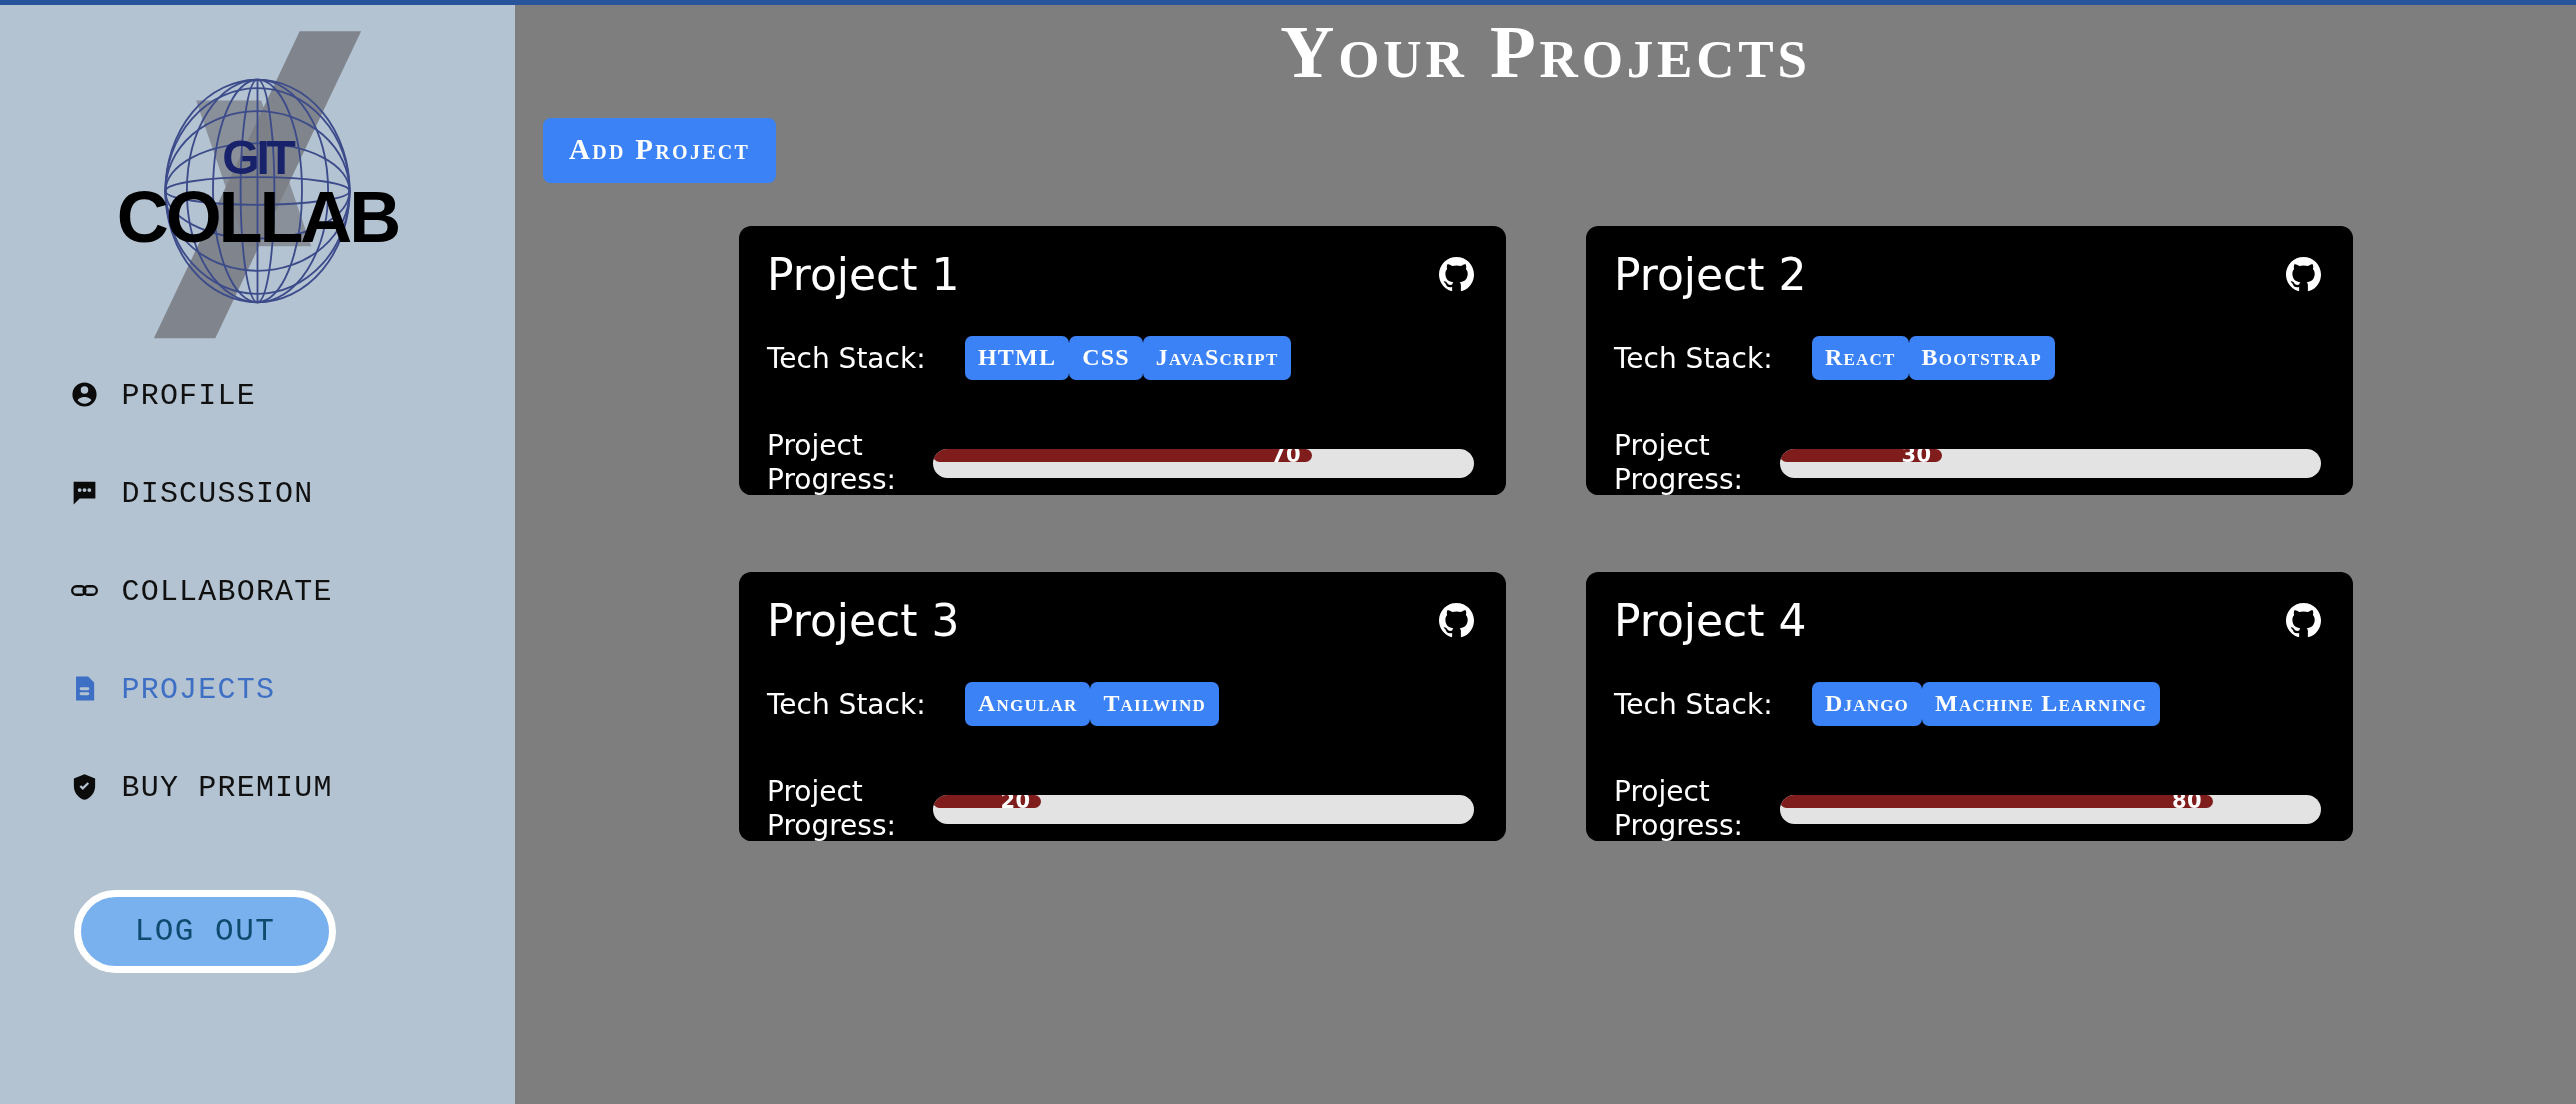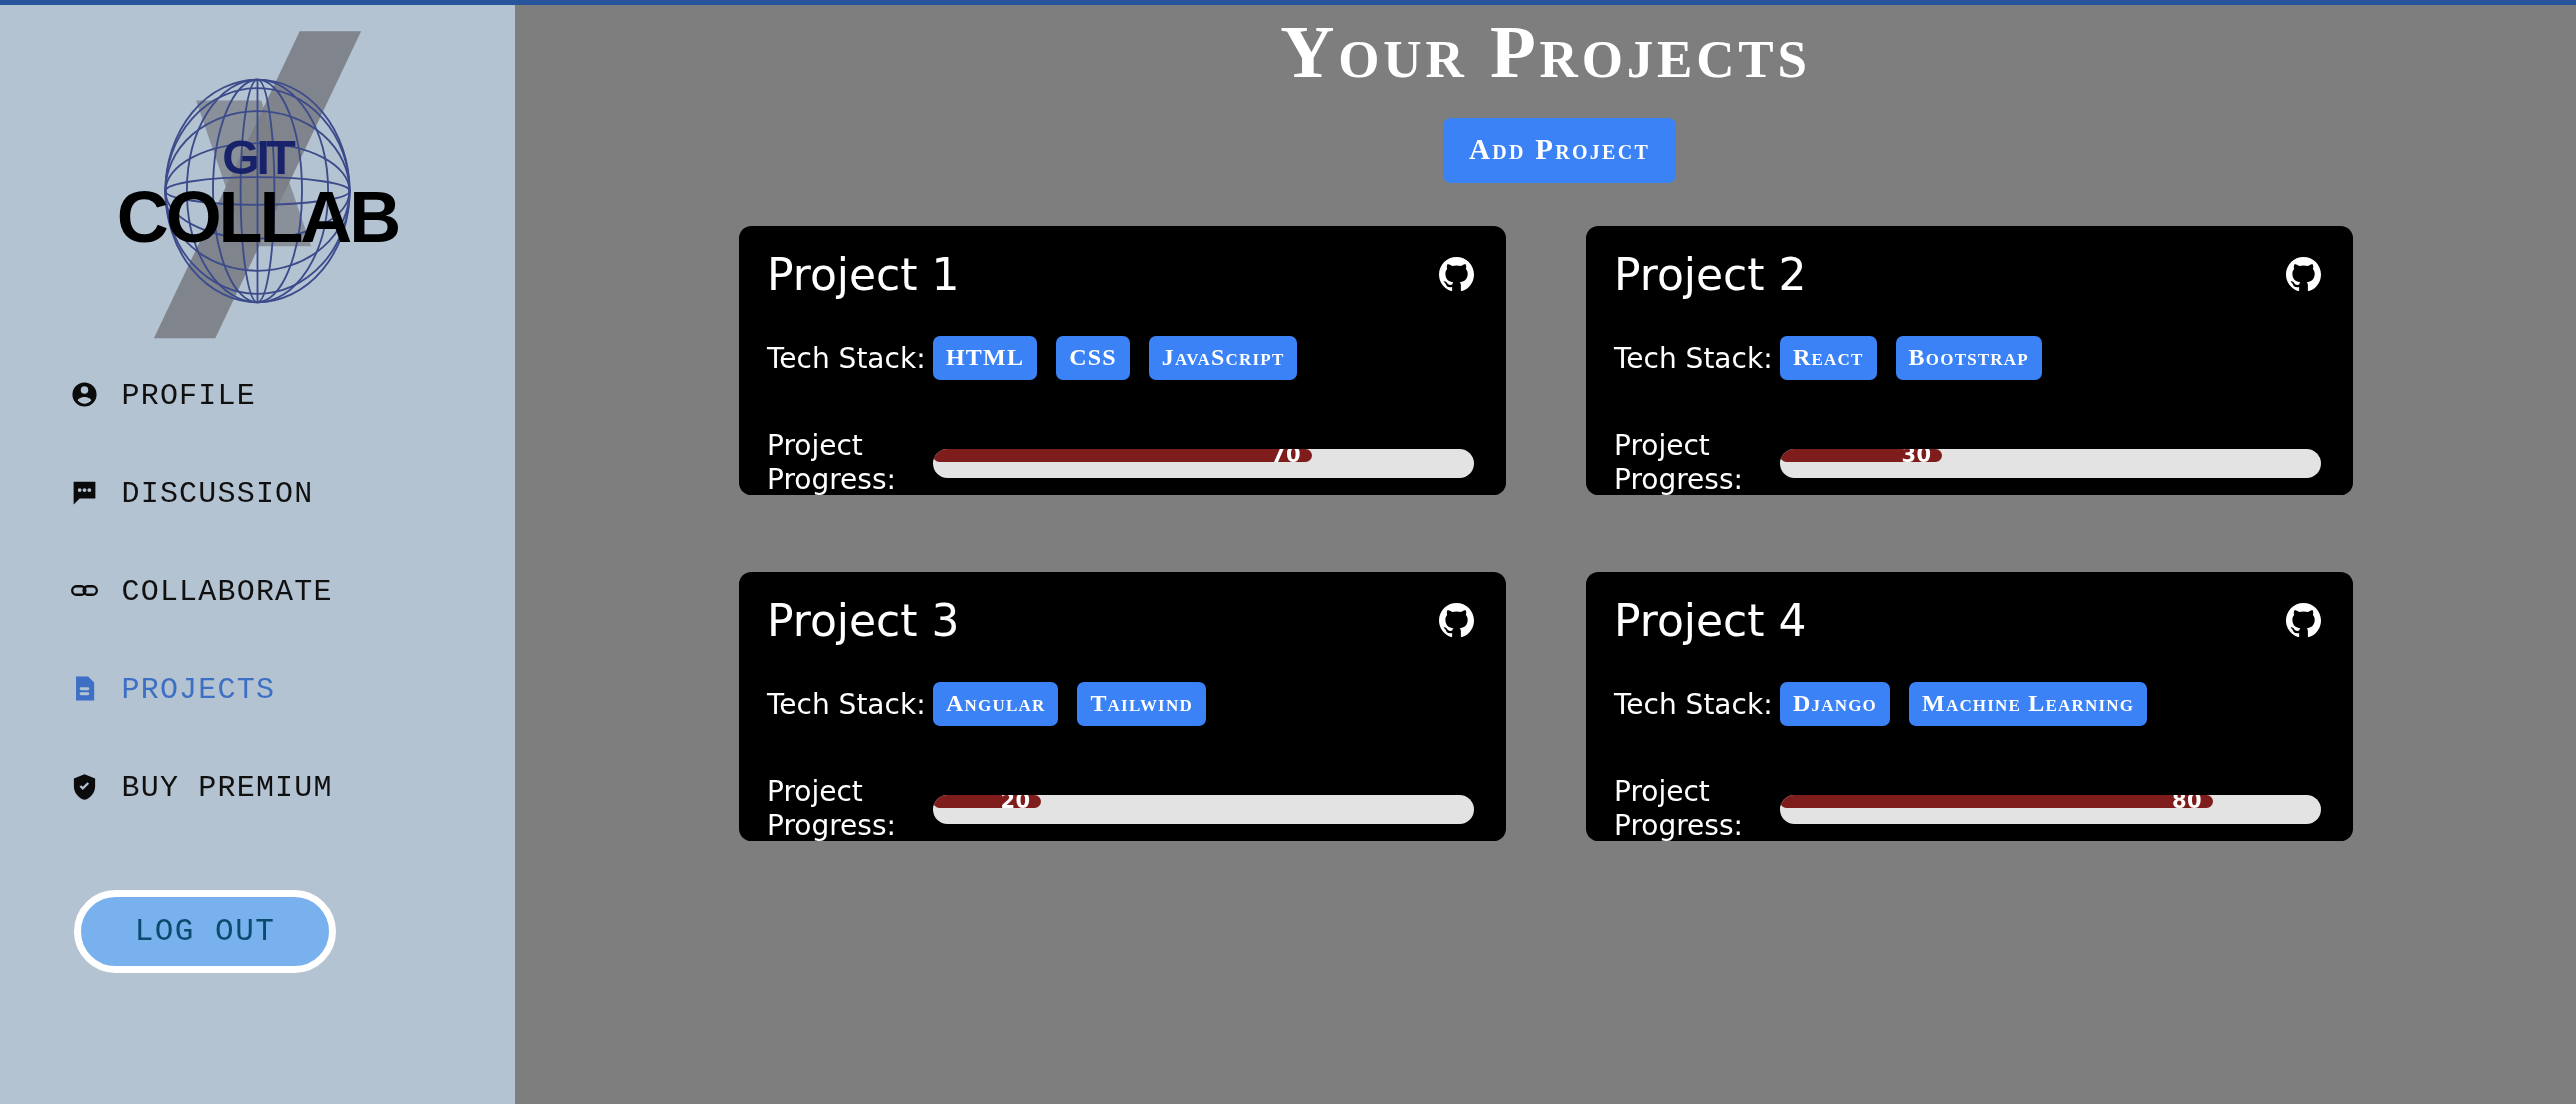--- a/index.html
+++ b/index.html
@@ -147,21 +147,20 @@
     font-weight: bold;
     font-size: 75px;
     font-variant: small-caps;
     letter-spacing: 3.8px;
     margin-top: 6.1px;
     line-height: 1.1;
   }
 
   #add-wrap {
     display: flex;
-    justify-content: center;
     margin-top: 24.5px;
     padding-left: 28px;
   }
   #add-project-btn {
     background: #3b82f6;
     border: none;
     border-radius: 7.7px;
     padding: 15.3px 26px 17px 26px;
     cursor: pointer;
   }
@@ -218,21 +217,21 @@
   }
   .tech-label {
     color: #ffffff;
     font-family: "DejaVu Sans", "Liberation Sans", sans-serif;
     font-size: 28px;
     font-weight: 400;
     white-space: nowrap;
     width: 166px;
     flex: 0 0 166px;
   }
-  .badges { display: flex; gap: 19px; align-items: flex-start; }
+  .badges { display: flex; align-items: flex-start; margin-left: 32px; }
   .tech-badge {
     background: #3b82f6;
     border-radius: 7px;
     padding: 7.7px 13px 9.2px 13px;
     cursor: pointer;
   }
   .tech-badge span {
     color: #ffffff;
     font-family: "Liberation Serif", "DejaVu Serif", serif;
     font-weight: bold;

